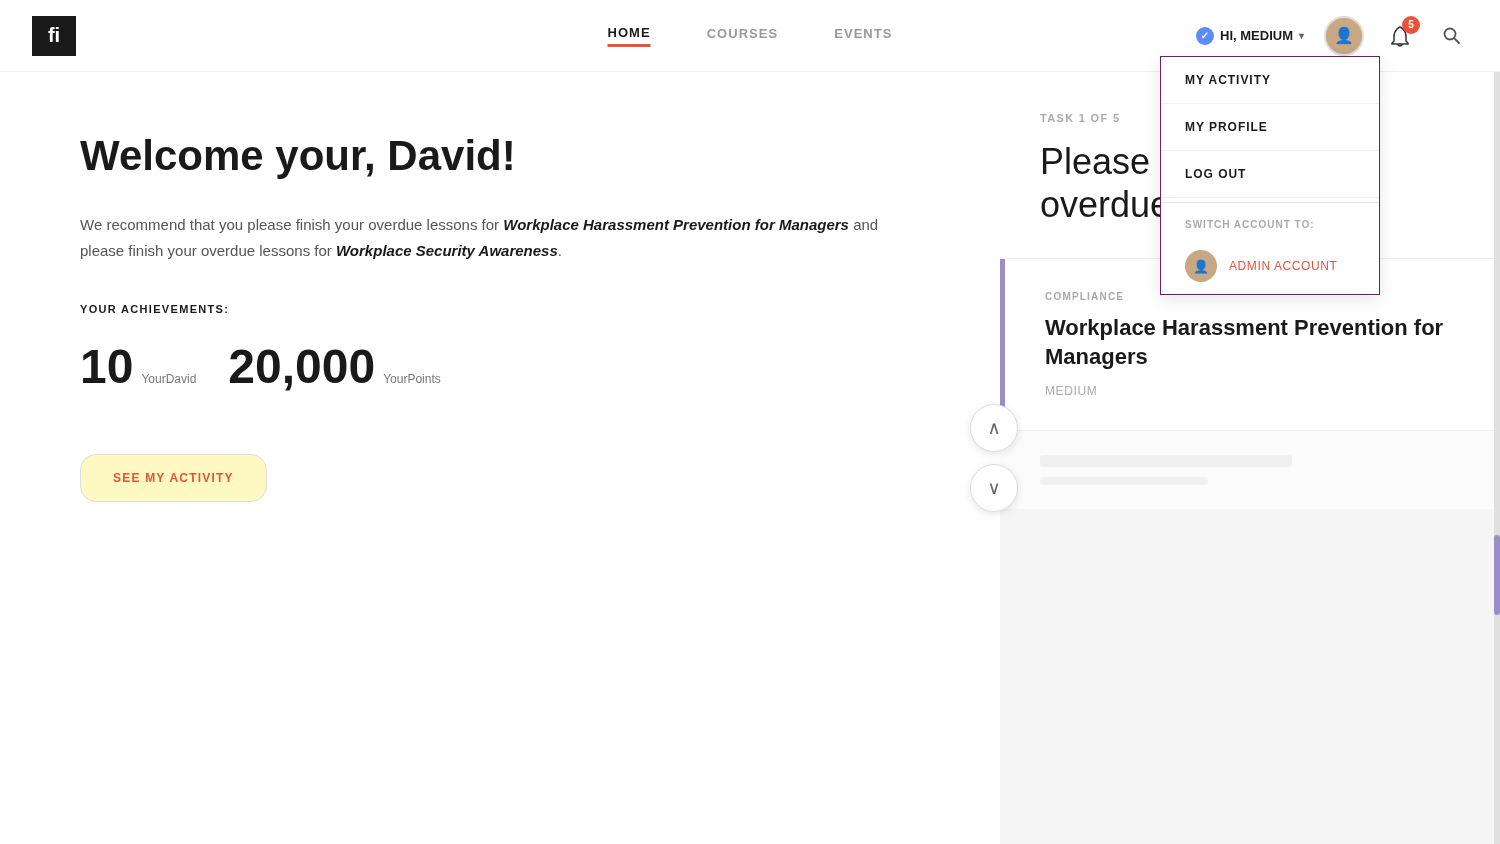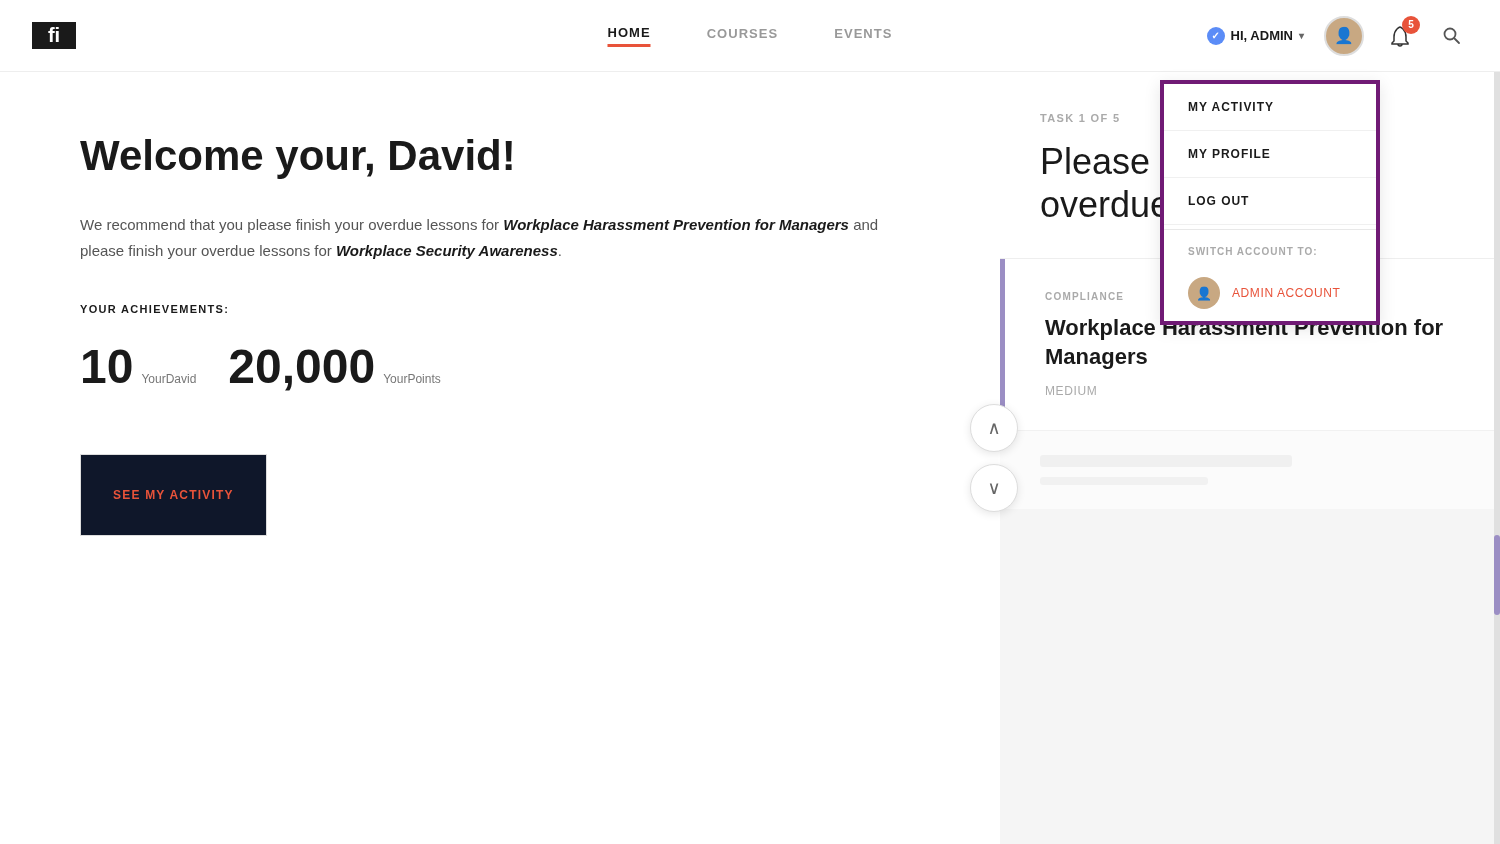--- a/index.html
+++ b/index.html
@@ -9,21 +9,21 @@
     .header {
       position: fixed; top: 0; left: 0; right: 0; height: 72px;
       background: #fff; border-bottom: 1px solid #eee;
       display: flex; align-items: center; justify-content: space-between;
       padding: 0 32px; z-index: 100;
     }
     .header-logo {
       display: flex; align-items: center;
     }
     .logo-box {
-      width: 44px; height: 27px; background: #1a1a1a;
+      width: 44px; height: 40px; background: #1a1a1a;
       display: flex; align-items: center; justify-content: center;
       color: #fff; font-size: 20px; font-weight: bold;
     }
     .header-nav {
       display: flex; align-items: center; gap: 56px;
       position: absolute; left: 50%; transform: translateX(-50%);
     }
     .nav-item {
       font-size: 13px; font-weight: 600; letter-spacing: 0.08em;
       color: #999; cursor: pointer; text-transform: uppercase;
@@ -63,22 +63,22 @@
       width: 18px; height: 18px; font-size: 10px; font-weight: 700;
       display: flex; align-items: center; justify-content: center;
     }
     .search-btn {
       width: 32px; height: 32px; display: flex; align-items: center;
       justify-content: center; cursor: pointer; color: #666;
     }
 
     
     .dropdown-menu {
-      position: fixed; top: 80px; right: 120px;
-      background: #fff; border: 4px solid #701a75;
+      position: fixed; top: 56px; right: 120px;
+      background: #fff; border: 1px solid #701a75;
       width: 220px; z-index: 200;
       box-shadow: 0 4px 16px rgba(0,0,0,0.1);
     }
     .dropdown-item {
       padding: 16px 24px; font-size: 12px; font-weight: 600;
       letter-spacing: 0.08em; color: #1a1a1a; cursor: pointer;
       text-transform: uppercase;
       border-bottom: 1px solid #f0f0f0;
     }
     .dropdown-item:last-of-type { border-bottom: none; }
@@ -128,25 +128,25 @@
       display: flex; align-items: baseline; gap: 8px;
     }
     .achievement-number {
       font-size: 48px; font-weight: 900; color: #1a1a1a;
     }
     .achievement-sub {
       display: flex; 
       font-size: 12px; color: #777; font-weight: 400; line-height: 1.4;
     }
     .see-activity-btn {
-      display: inline-block; padding: 33px 32px;
-      border: 1.5px solid #ddd; border-radius: 0;
+      display: inline-block; padding: 16px 32px;
+      border: 1.5px solid #ddd; border-radius: 16px;
       font-size: 12px; font-weight: 700; letter-spacing: 0.1em;
       color: #e8533a; text-transform: uppercase; cursor: pointer;
-      background: #0f172a;
+      background: #fef9c3;
     }
 
     
     .right-panel {
       width: 500px; background: #f5f5f5; position: relative;
       display: flex; flex-direction: column;
     }
     .task-card {
       background: #fff; padding: 40px 40px 32px;
       border-bottom: 1px solid #eee; flex-shrink: 0;
@@ -219,21 +219,21 @@
 
   <nav class="header-nav">
     <div class="nav-item active">HOME</div>
     <div class="nav-item">COURSES</div>
     <div class="nav-item">EVENTS</div>
   </nav>
 
   <div class="header-right">
     <div class="hi-david">
       <div class="hi-david-check">✓</div>
-      <span>HI, ADMIN</span>
+      <span>HI, MEDIUM</span>
       <span class="chevron-down">▾</span>
     </div>
     <div class="avatar-circle">👤</div>
     <div class="notification-btn">
       <svg width="20" height="22" viewBox="0 0 20 22">
         <path d="M10 2C10 2 4 4 4 12v4l-2 2v1h16v-1l-2-2v-4c0-8-6-10-6-10z" fill="none" stroke="#333" stroke-width="1.5"></path>
         <path d="M8 19c0 1.1.9 2 2 2s2-.9 2-2" fill="none" stroke="#333" stroke-width="1.5"></path>
       </svg>
       <div class="notification-badge">5</div>
     </div>

